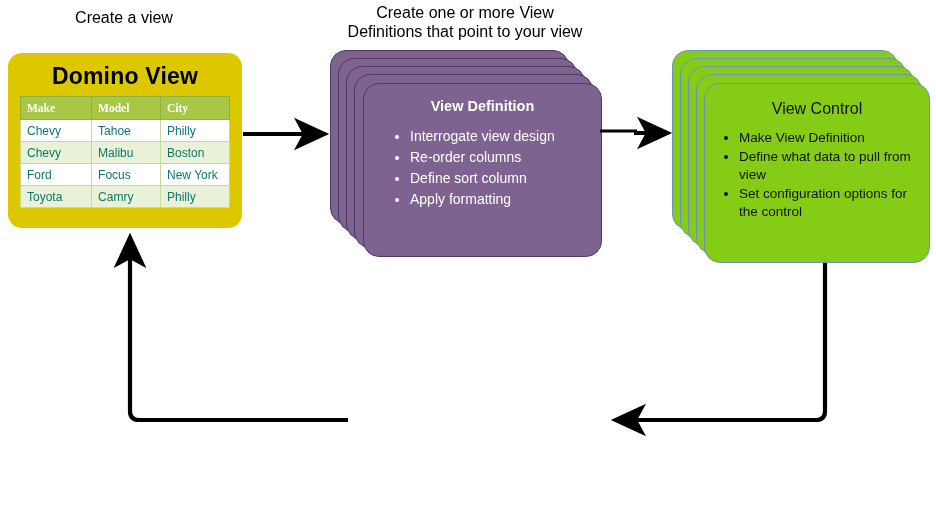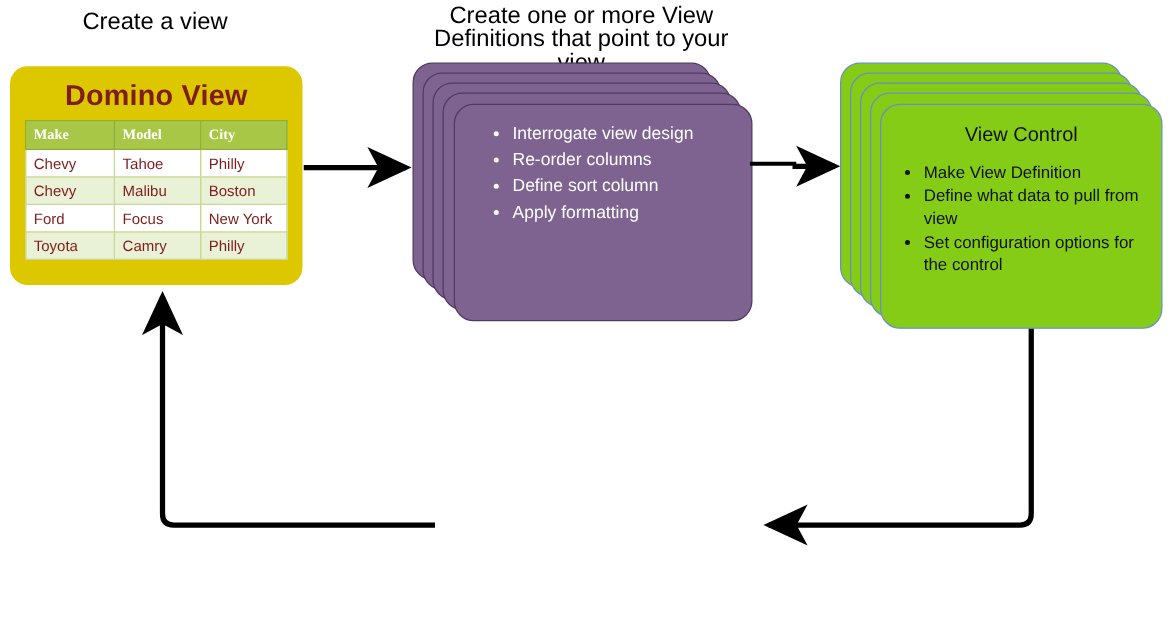--- a/index.html
+++ b/index.html
@@ -17,21 +17,21 @@
     height: 514px;
     background: #ffffff;
     overflow: hidden;
   }
 
   
   .caption {
     position: absolute;
     text-align: center;
     color: #000000;
-    font-size: 19px;
+    font-size: 16px;
     line-height: 19px;
     font-family: "Liberation Sans", sans-serif;
     white-space: pre-line;
   }
   #cap-create-view  { left: 10px;  top: 8px;  width: 228px; }
   #cap-view-defs    { left: 330px; top: 3px;  width: 270px; }
   #cap-view-control { left: 660px; top: 3px;  width: 276px; }
 
   
   #domino-box {
@@ -39,21 +39,21 @@
     left: 8px;
     top: 53px;
     width: 234px;
     height: 175px;
     background: #ddc800;
     border-radius: 14px;
     box-sizing: border-box;
   }
   #domino-title {
     text-align: center;
-    color: #7f1d1d;
+    color: #000000;
     font-size: 23px;
     font-weight: bold;
     line-height: 27px;
     padding-top: 10px;
     letter-spacing: .2px;
   }
   #domino-table-wrap {
     margin: 6px 12px 0 12px;
   }
   table.vtable {
@@ -67,21 +67,21 @@
     color: #ffffff;
     font-weight: bold;
     font-size: 11.5px;
     text-align: left;
     padding: 3px 5px 3px 6px;
     border: 1px solid #8fae3c;
     height: 16px;
     font-family: Liberation Serif, serif;
   }
   table.vtable td {
-    color: #7f1d1d;
+    color: #0f766e;
     font-size: 12px;
     text-align: left;
     padding: 2px 5px 2px 6px;
     border: 1px solid #c8d89b;
     background: #ffffff;
     height: 17px;
   }
   table.vtable tr.alt td { background: #e9f1d6; }
   table.vtable col.c1 { width: 34%; }
   table.vtable col.c2 { width: 33%; }
@@ -222,20 +222,21 @@
       </table>
     </div>
   </div>
 
   <div class="stack" id="stack-view-definition">
     <div class="sheet" style="left:0px;   top:0px;   width:239px; height:174px;"></div>
     <div class="sheet" style="left:8px;   top:8px;   width:239px; height:174px;"></div>
     <div class="sheet" style="left:16px;  top:16px;  width:239px; height:174px;"></div>
     <div class="sheet" style="left:24px;  top:24px;  width:239px; height:174px;"></div>
     <div class="sheet front" style="left:33px;  top:33px;  width:239px; height:174px;">
+      <div class="card-title">View Definition</div>
       <ul>
         <li>Interrogate view design</li>
         <li>Re-order columns</li>
         <li>Define sort column</li>
         <li>Apply formatting</li>
       </ul>
     </div>
   </div>
 
   <div class="stack" id="stack-view-control">

